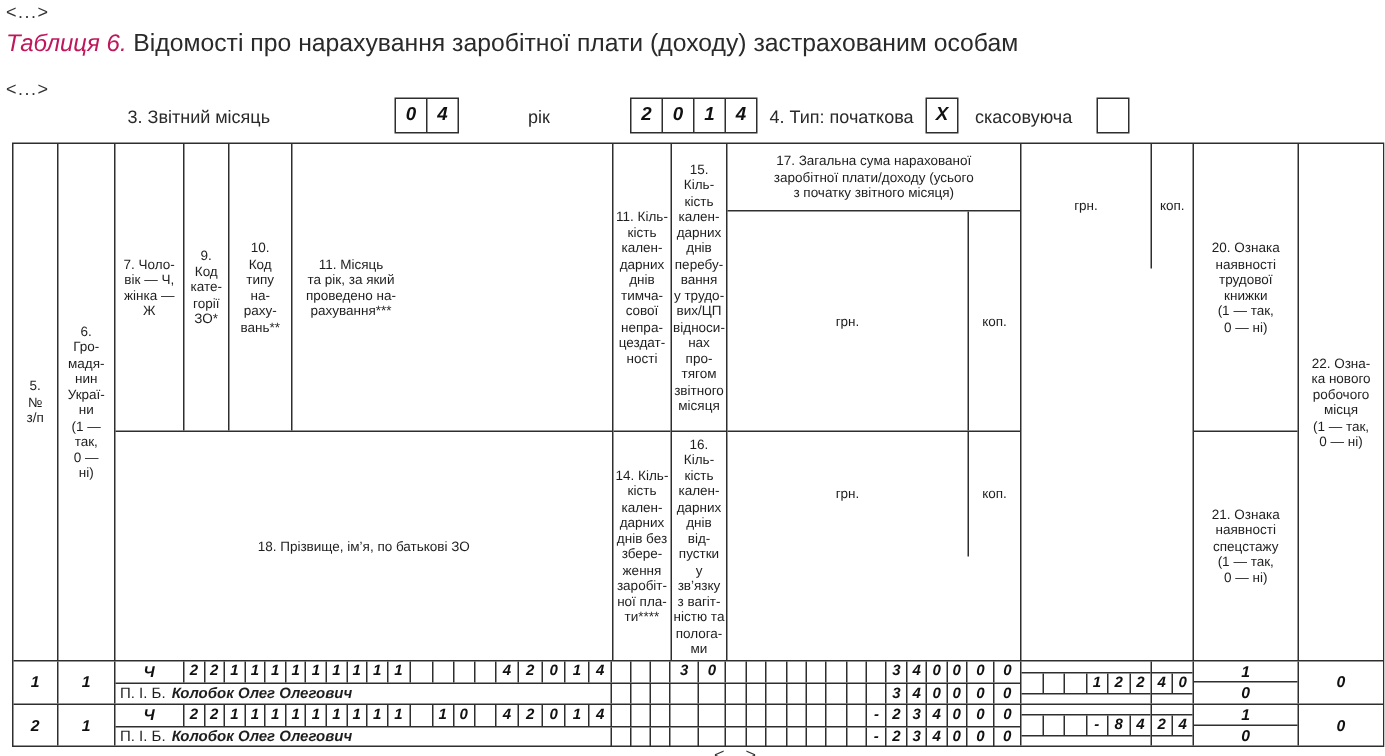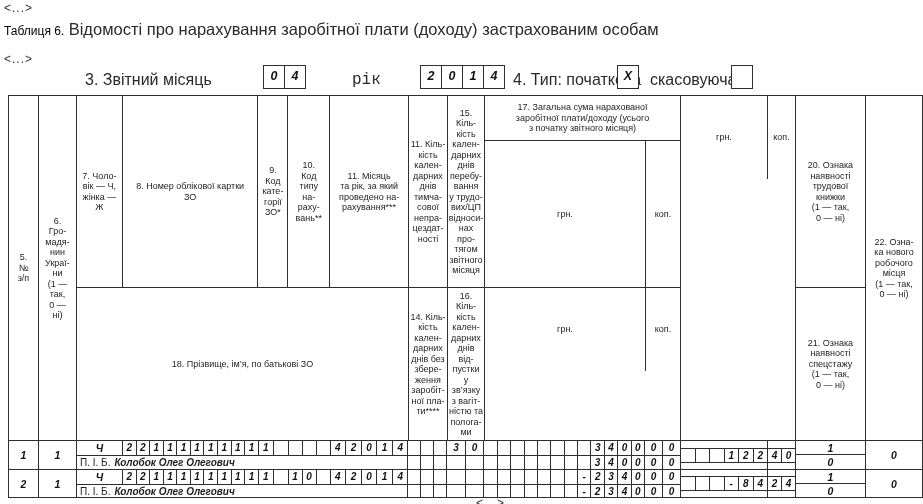--- a/index.html
+++ b/index.html
@@ -4,23 +4,23 @@
 <style>
   html,body{margin:0;padding:0;}
   body{
     width:923px;height:504px;overflow:hidden;position:relative;
     background:#fff;color:#222;
     font-family:"Liberation Sans",sans-serif;
     -webkit-font-smoothing:antialiased;
   }
   .abs{position:absolute;}
   .ellipsis{font-size:12px;color:#333;letter-spacing:1px;}
-  .title-prefix{font-size:12px;color:#000000;}
+  .title-prefix{font-size:16px;color:#be185d;font-style:italic;}
   .title-main{font-size:16.5px;color:#2a2a2a;}
-  .flabel{font-size:16px;color:#2a2a2a;white-space:nowrap;}
+  .flabel{font-size:12px;color:#2a2a2a;white-space:nowrap;}
 
   
   .boxrun{display:flex;}
   .fboxrun{display:inline-flex;height:22px;border:1px solid #2e2e2e;background:#fff;}
   .fboxrun .bx{width:20px;border-left:1px solid #2e2e2e;text-align:center;
     font-style:italic;font-weight:bold;font-size:12.5px;line-height:20px;color:#111;}
   .fboxrun .bx:first-child{border-left:none;}
 
   
   .tbl{position:absolute;left:8px;top:95px;width:913px;border:1px solid #2e2e2e;background:#fff;}
@@ -63,21 +63,21 @@
 </div>
 
 <div class="abs ellipsis" style="left:4px;top:52px;">&lt;...&gt;</div>
 
 <div class="abs" style="left:0;top:64px;width:923px;height:26px;">
   <span class="abs flabel" style="left:85px;top:7px;">3. Звітний місяць</span>
   <span class="abs fboxrun boxrun" style="left:263px;top:1px;">
       <span class="bx">0</span>
       <span class="bx">4</span>
     </span>
-  <span class="abs flabel" style="left:352px;top:7px;font-family:Liberation Mono, monospace;">рік</span>
+  <span class="abs flabel" style="left:352px;top:7px;">рік</span>
   <span class="abs fboxrun boxrun" style="left:420px;top:1px;">
       <span class="bx">2</span>
       <span class="bx">0</span>
       <span class="bx">1</span>
       <span class="bx">4</span>
     </span>
   <span class="abs flabel" style="left:513px;top:7px;">4. Тип: початкова</span>
   <span class="abs fboxrun boxrun" style="left:617px;top:1px;">
       <span class="bx">X</span>
     </span>
@@ -106,22 +106,20 @@
 так,
 0 —
 ні)</div>
     </div>
     <div class="hc" style="width:332px;">
       <div class="row bb" style="height:192px;">
         <div class="htxt br" style="width:46px;">7. Чоло-
 вік — Ч,
 жінка —
 Ж</div>
-        <div class="htxt br" style="width:136px;">8. Номер облікової картки
-ЗО</div>
         <div class="htxt br" style="width:30px;">9.
 Код
 кате-
 горії
 ЗО*</div>
         <div class="htxt br" style="width:42px;">10.
 Код
 типу
 на-
 раху-

